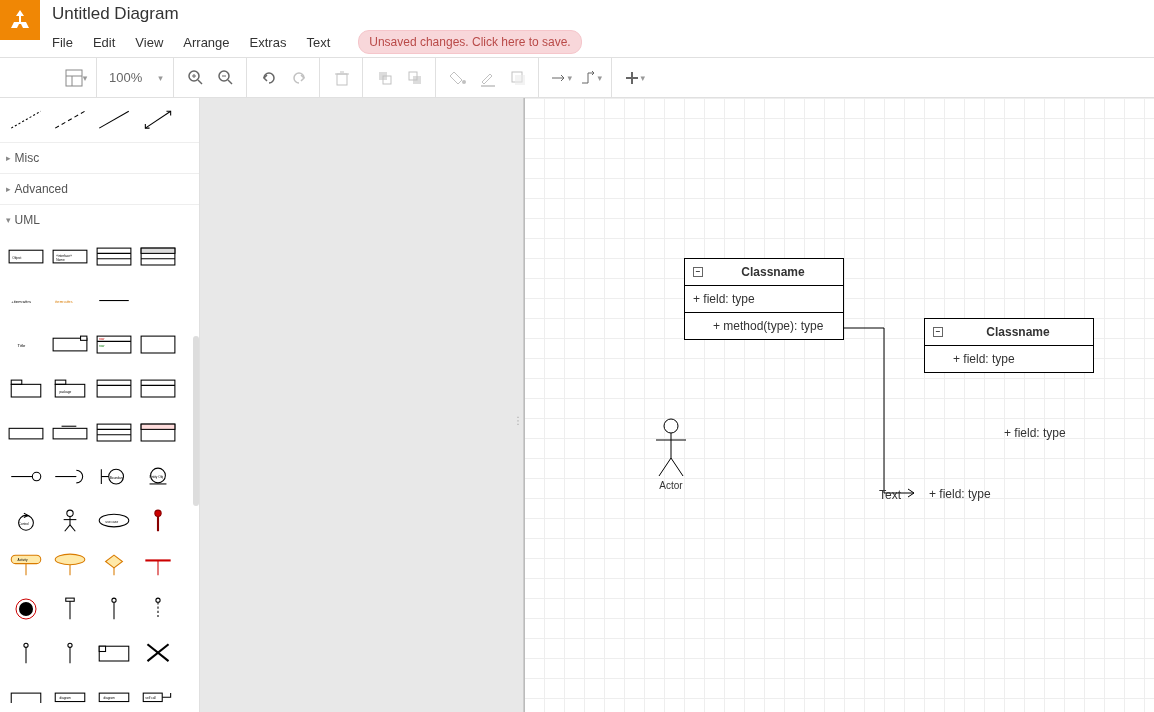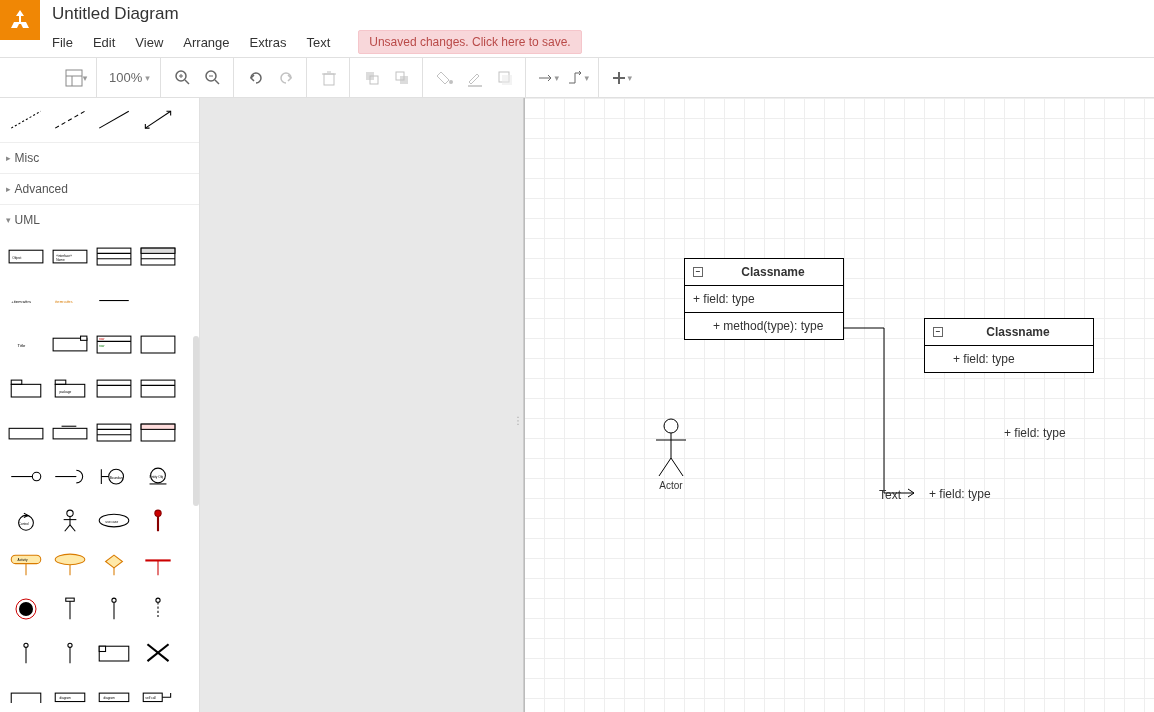--- a/index.html
+++ b/index.html
@@ -6,29 +6,29 @@
 body { font-family: Arial, Helvetica, sans-serif; font-size: 13px; color: #333; overflow: hidden; width: 1154px; height: 712px; background: #fff; }
 
 
 .header { display: flex; align-items: flex-start; border-bottom: 1px solid #e0e0e0; height: 58px; }
 .logo { width: 40px; height: 40px; background: #f08705; display: flex; align-items: center; justify-content: center; margin: 0; }
 .logo svg { width: 24px; height: 24px; }
 .header-main { flex: 1; padding-left: 12px; }
 .title { font-size: 17px; color: #333; padding-top: 4px; padding-bottom: 2px; }
 .menubar { display: flex; align-items: center; gap: 20px; padding-top: 4px; }
 .menu-item { font-size: 13px; color: #333; cursor: pointer; padding: 2px 0; }
-.save-notice { background: #f8d7da; color: #b94a48; border: 1px solid #f5c6cb; border-radius: 2px; padding: 4px 10px; font-size: 12px; cursor: pointer; margin-left: 8px; }
+.save-notice { background: #f8d7da; color: #b94a48; border: 1px solid #f5c6cb; border-radius: 11px; padding: 4px 10px; font-size: 12px; cursor: pointer; margin-left: 8px; }
 
 
 .toolbar { display: flex; align-items: center; height: 40px; border-bottom: 1px solid #e0e0e0; padding: 0 8px; gap: 2px; background: #fff; }
 .tool-group { display: flex; align-items: center; gap: 2px; padding: 0 6px; border-right: 1px solid #e0e0e0; height: 100%; }
 .tool-group:last-child { border-right: none; }
 .tool-btn { width: 28px; height: 28px; display: flex; align-items: center; justify-content: center; cursor: pointer; color: #666; border-radius: 2px; }
 .tool-btn svg { width: 18px; height: 18px; }
-.zoom-label { font-size: 13px; color: #666; padding: 0 4px; display: flex; align-items: center; gap: 3px; cursor: pointer; }
+.zoom-label { font-size: 13px; color: #666; padding: 0 4px; display: flex; align-items: center; gap: 16px; cursor: pointer; }
 .caret { font-size: 9px; color: #999; }
 
 
 .content { display: flex; height: calc(712px - 58px - 40px); }
 .sidebar { width: 200px; border-right: 1px solid #e0e0e0; overflow-y: auto; background: #fff; position: relative; }
 .outline-panel { width: 324px; background: #e8e8e8; border-right: 1px solid #ccc; position: relative; }
 .canvas-area { flex: 1; position: relative; overflow: hidden; background: #fff; }
 
 
 .shape-row { display: flex; gap: 0; padding: 6px 4px; }

